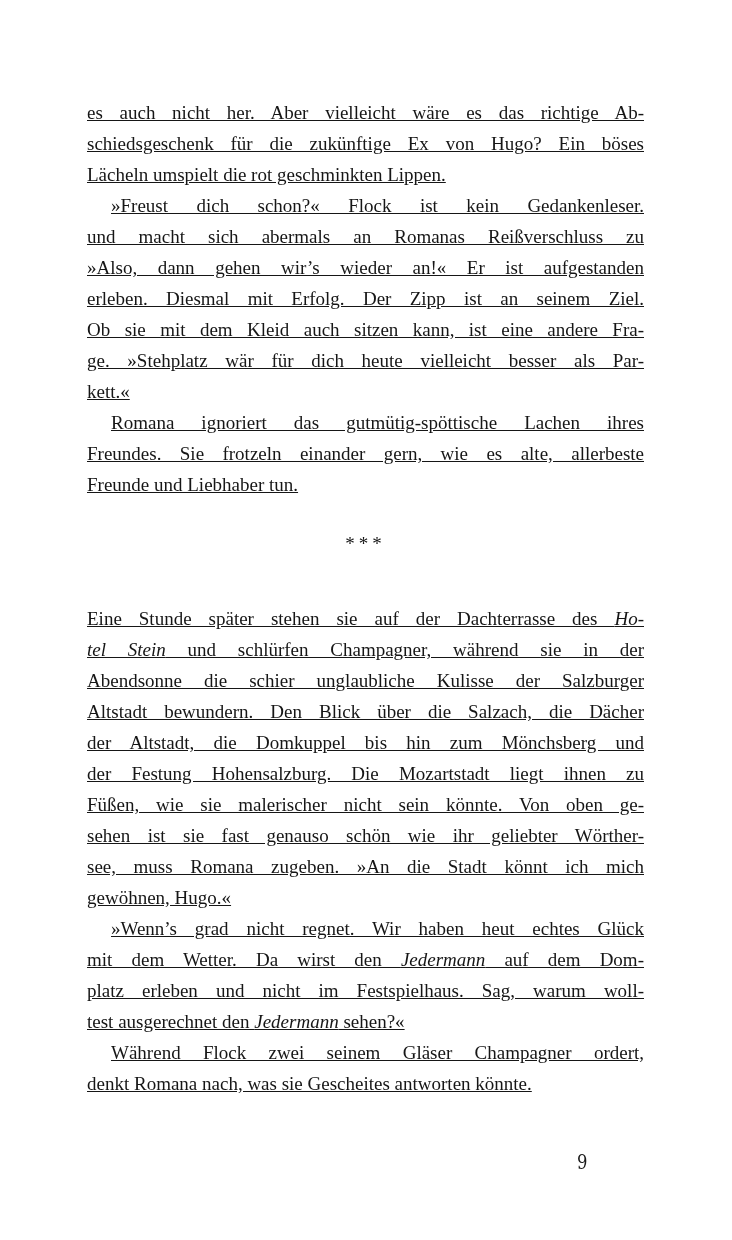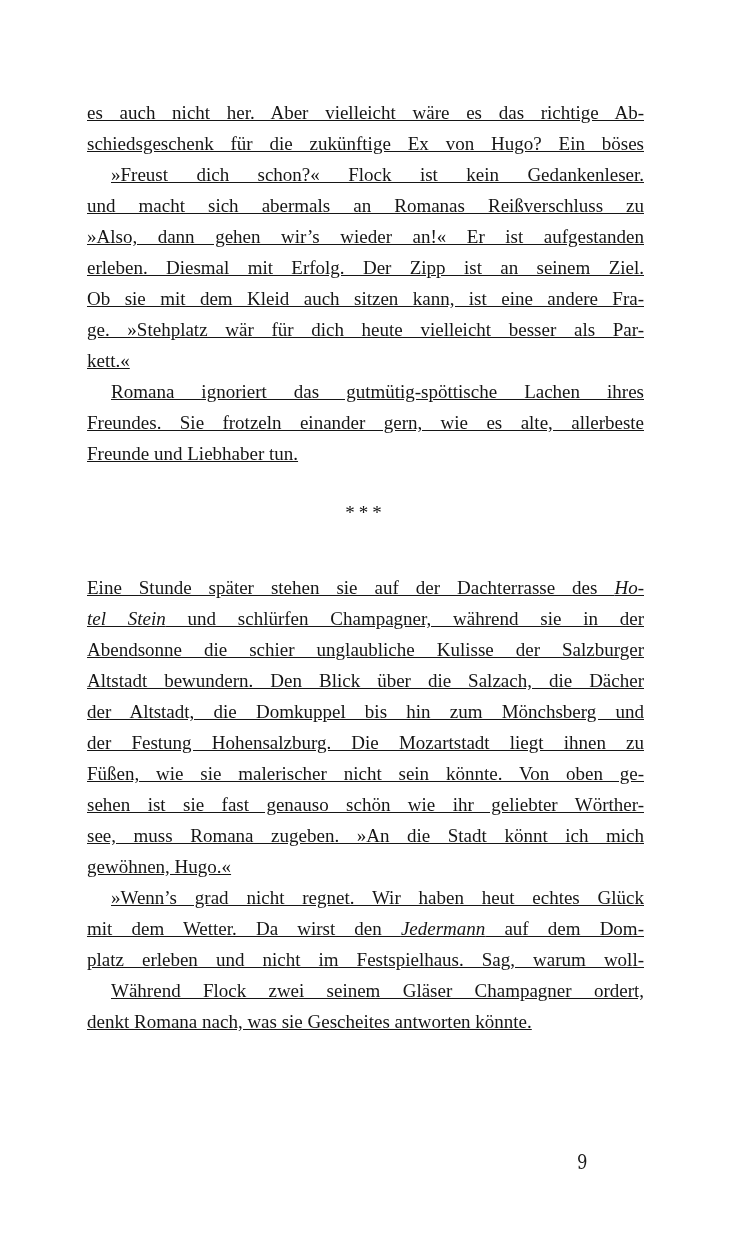--- a/index.html
+++ b/index.html
@@ -65,20 +65,21 @@
   }
 </style>
 </head>
 <body>
 
 <div class="book-page">
   <div class="page-text" id="page-text">
       <div class="paragraph">
         <div class="line">es auch nicht her. Aber vielleicht wäre es das richtige Ab-</div>
         <div class="line">schiedsgeschenk für die zukünftige Ex von Hugo? Ein böses</div>
+        <div class="line last">Lächeln umspielt die rot geschminkten Lippen.</div>
       </div>
       <div class="paragraph">
         <div class="line indent">»Freust dich schon?« Flock ist kein Gedankenleser.</div>
         <div class="line">und macht sich abermals an Romanas Reißverschluss zu</div>
         <div class="line">»Also, dann gehen wir’s wieder an!« Er ist aufgestanden</div>
         <div class="line">erleben. Diesmal mit Erfolg. Der Zipp ist an seinem Ziel.</div>
         <div class="line">Ob sie mit dem Kleid auch sitzen kann, ist eine andere Fra-</div>
         <div class="line">ge. »Stehplatz wär für dich heute vielleicht besser als Par-</div>
         <div class="line last">kett.«</div>
       </div>
@@ -97,20 +98,21 @@
         <div class="line">der Festung Hohensalzburg. Die Mozartstadt liegt ihnen zu</div>
         <div class="line">Füßen, wie sie malerischer nicht sein könnte. Von oben ge-</div>
         <div class="line">sehen ist sie fast genauso schön wie ihr geliebter Wörther-</div>
         <div class="line">see, muss Romana zugeben. »An die Stadt könnt ich mich</div>
         <div class="line last">gewöhnen, Hugo.«</div>
       </div>
       <div class="paragraph">
         <div class="line indent">»Wenn’s grad nicht regnet. Wir haben heut echtes Glück</div>
         <div class="line">mit dem Wetter. Da wirst den <i>Jedermann</i> auf dem Dom-</div>
         <div class="line">platz erleben und nicht im Festspielhaus. Sag, warum woll-</div>
+        <div class="line last">test ausgerechnet den <i>Jedermann</i> sehen?«</div>
       </div>
       <div class="paragraph">
         <div class="line indent">Während Flock zwei seinem Gläser Champagner ordert,</div>
         <div class="line last">denkt Romana nach, was sie Gescheites antworten könnte.</div>
       </div>
     </div>
   <div class="page-number">9</div>
 </div>
 
 </body></html>

